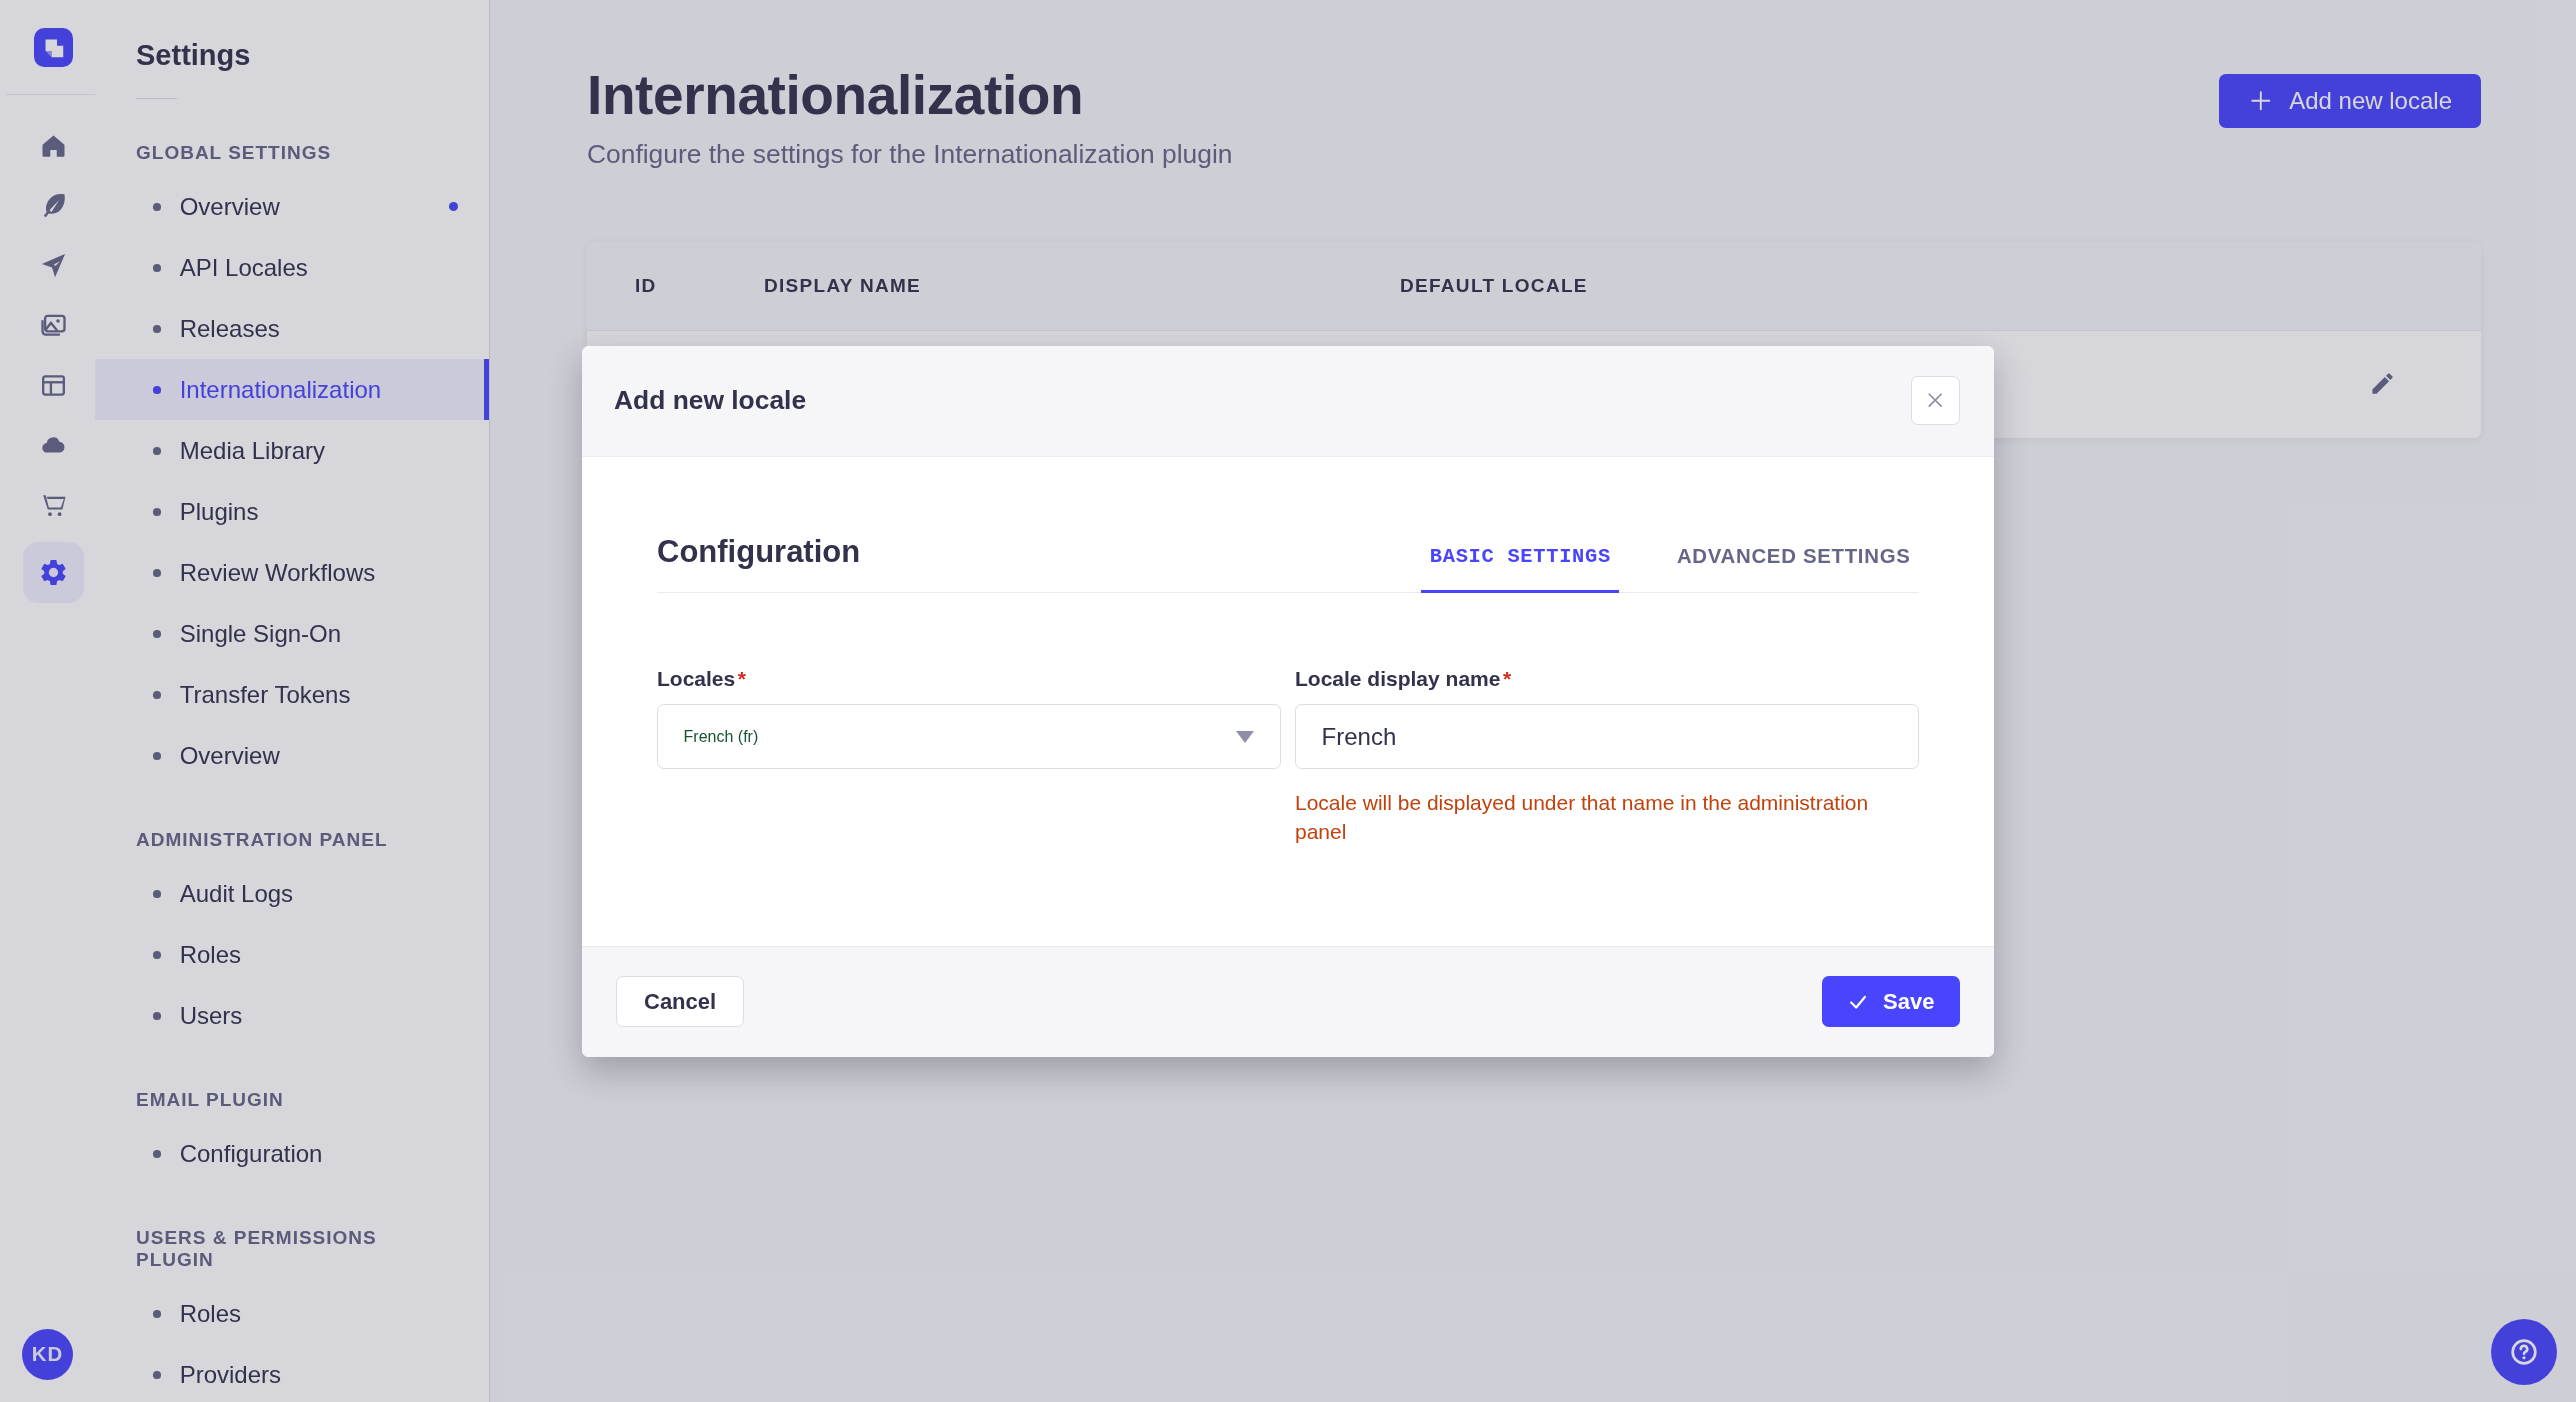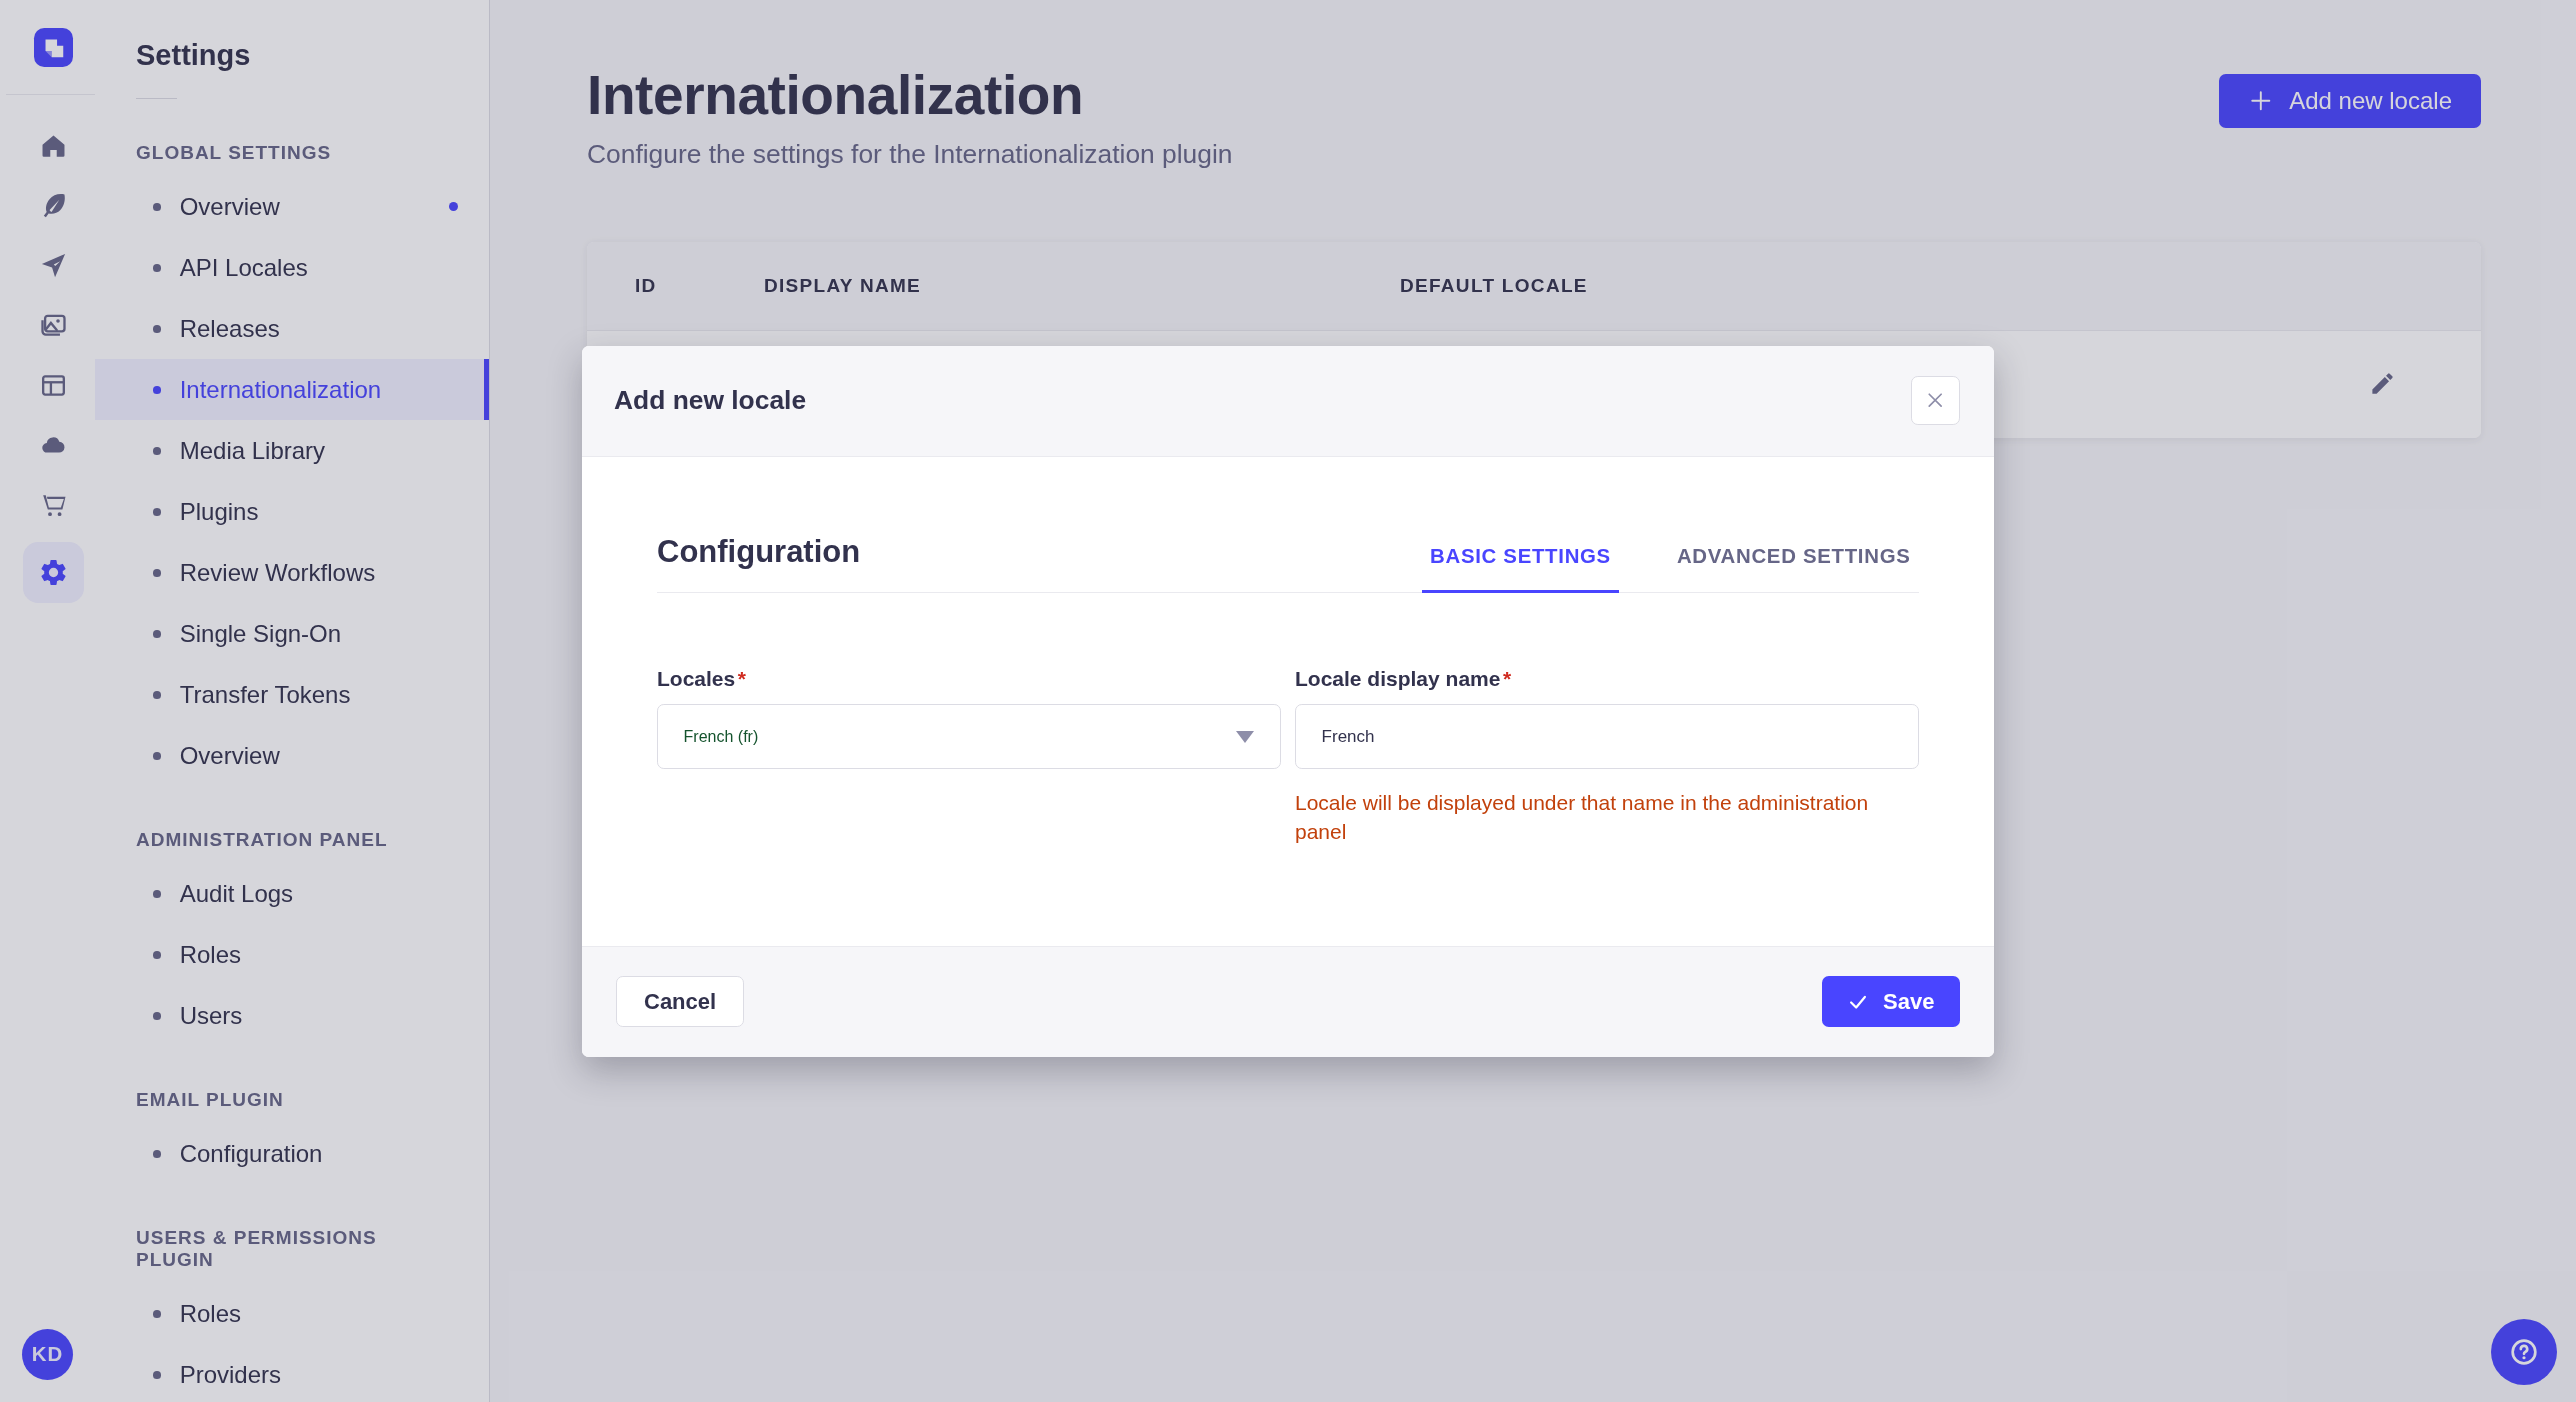--- a/index.html
+++ b/index.html
@@ -65,30 +65,30 @@
   .modal-title { font-size:26.4px; font-weight:bold; color:#32324d; }
   .close-btn { width:49px; height:49px; border-radius:6.8px; background:#ffffff; border:1.7px solid #dcdce4;
                display:flex; align-items:center; justify-content:center; color:#8e8ea9; cursor:pointer; }
   .close-btn svg { width:20.4px; height:20.4px; }
   .modal-body { flex:1; padding:0 75px; background:#ffffff; }
   .config-row { display:flex; align-items:flex-end; justify-content:space-between; margin-top:77px; border-bottom:1.7px solid #eaeaef; }
   .config-title { font-size:31px; font-weight:bold; color:#32324d; padding-bottom:22px; }
   .tabs { display:flex; gap:49px; }
   .tab { font-size:20.4px; font-weight:bold; letter-spacing:0.7px; color:#666687; padding:0 8.5px 22px 8.5px;
          border:none; background:transparent; font-family:inherit; border-bottom:3.4px solid transparent; margin-bottom:-1.7px; cursor:pointer; }
-  .tab.active { color:#4945ff; border-bottom-color:#4945ff; }
+  .tab.active { color:#4945ff; border-bottom-color:#4945ff;font-family:Liberation Mono, monospace; }
   .fields { display:grid; grid-template-columns:1fr 1fr; gap:14px; margin-top:74px; }
   .field-label { font-size:21px; font-weight:bold; color:#32324d; margin-bottom:13.6px; display:block; }
   .req { color:#d02b20; margin-left:2.6px; }
   .select-box { height:65px; border:1.7px solid #dcdce4; border-radius:6.8px; background:#ffffff; display:flex;
                 align-items:center; justify-content:space-between; padding:0 25.6px; cursor:pointer; }
   .select-value { font-size:16px; color:#14532d; }
   .chevron { width:0; height:0; border-left:9.4px solid transparent; border-right:9.4px solid transparent; border-top:12px solid #8e8ea9; }
   .text-input { width:100%; height:65px; border:1.7px solid #dcdce4; border-radius:6.8px; background:#ffffff;
-                font-size:17px; color:#32324d; padding:0 25.6px; font-family:inherit; outline:none; }
+                font-size:24px; color:#32324d; padding:0 25.6px; font-family:inherit; outline:none; }
   .helper { font-size:21px; line-height:1.35; color:#c2410c; margin-top:20.4px; max-width:596px; }
   .modal-footer { height:111px; flex:none; background:#f6f6f9; border-top:1.7px solid #eaeaef;
                   display:flex; align-items:center; justify-content:space-between; padding:0 34px; }
   .cancel-btn { height:51px; padding:0 27px; border-radius:6.8px; border:1.7px solid #dcdce4; background:#ffffff;
                 font-size:22px; font-weight:bold; color:#32324d; font-family:inherit; cursor:pointer; }
   .save-btn { height:51px; padding:0 25.6px; border-radius:6.8px; border:none; background:#4945ff; color:#ffffff;
               font-size:22px; font-weight:bold; font-family:inherit; display:flex; align-items:center; gap:13.6px; cursor:pointer; }
   .save-btn svg { width:22px; height:22px; }
 </style>
 </head>

